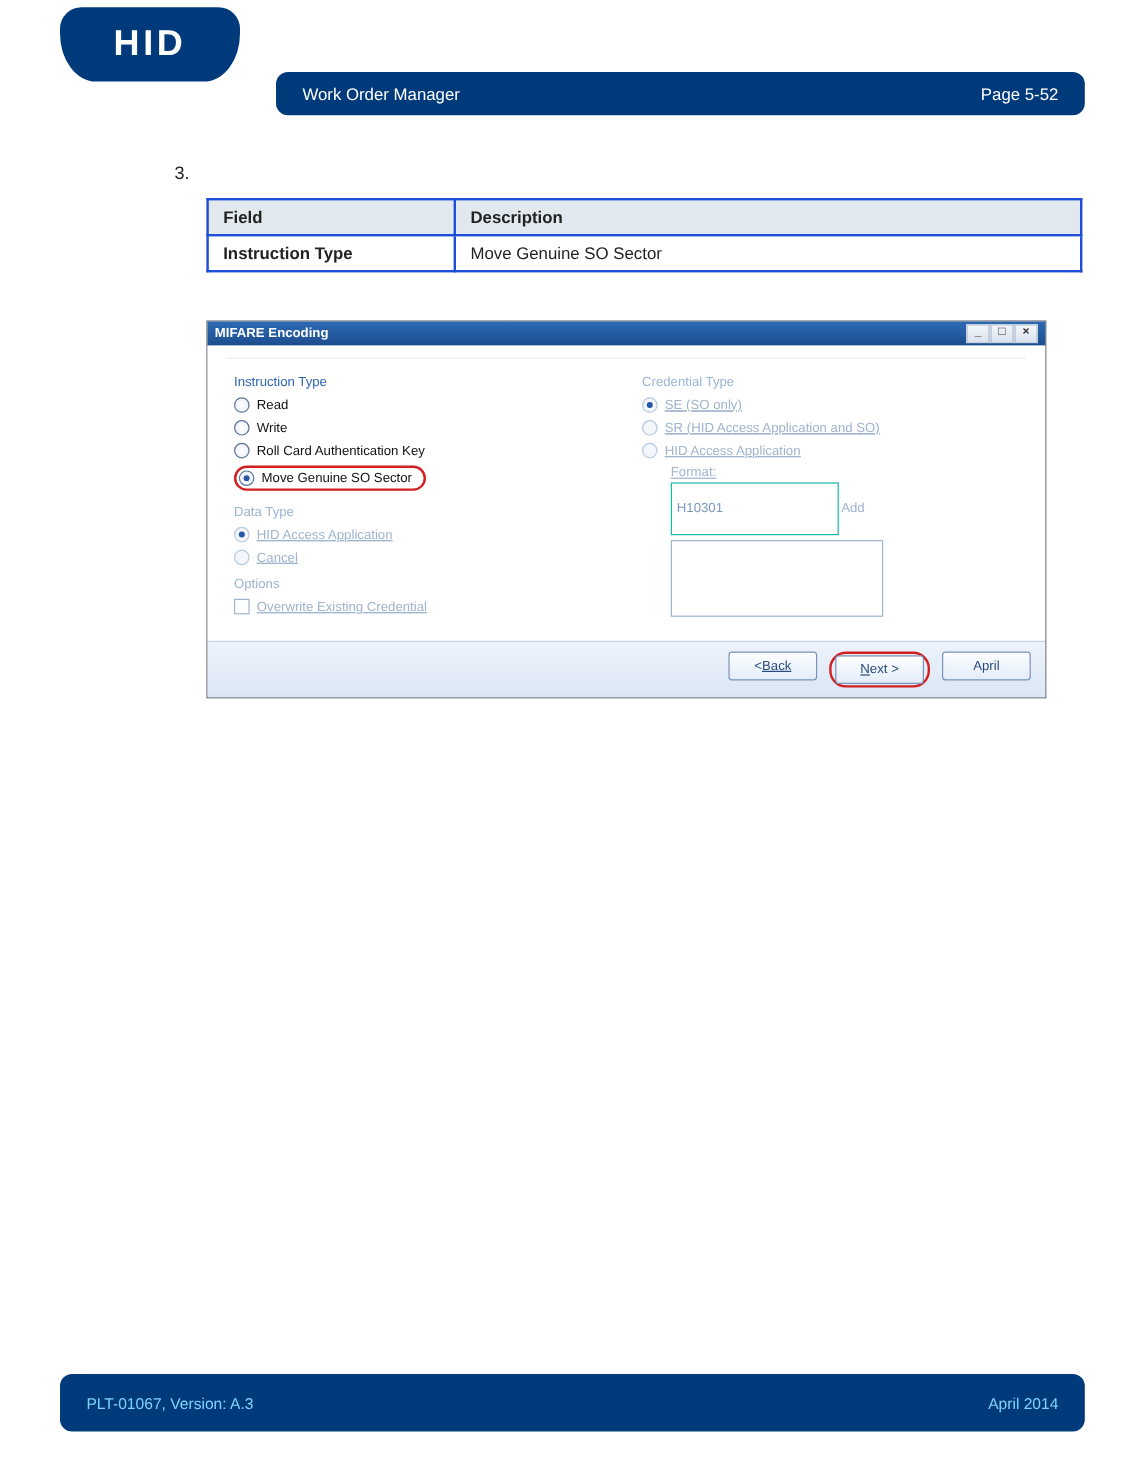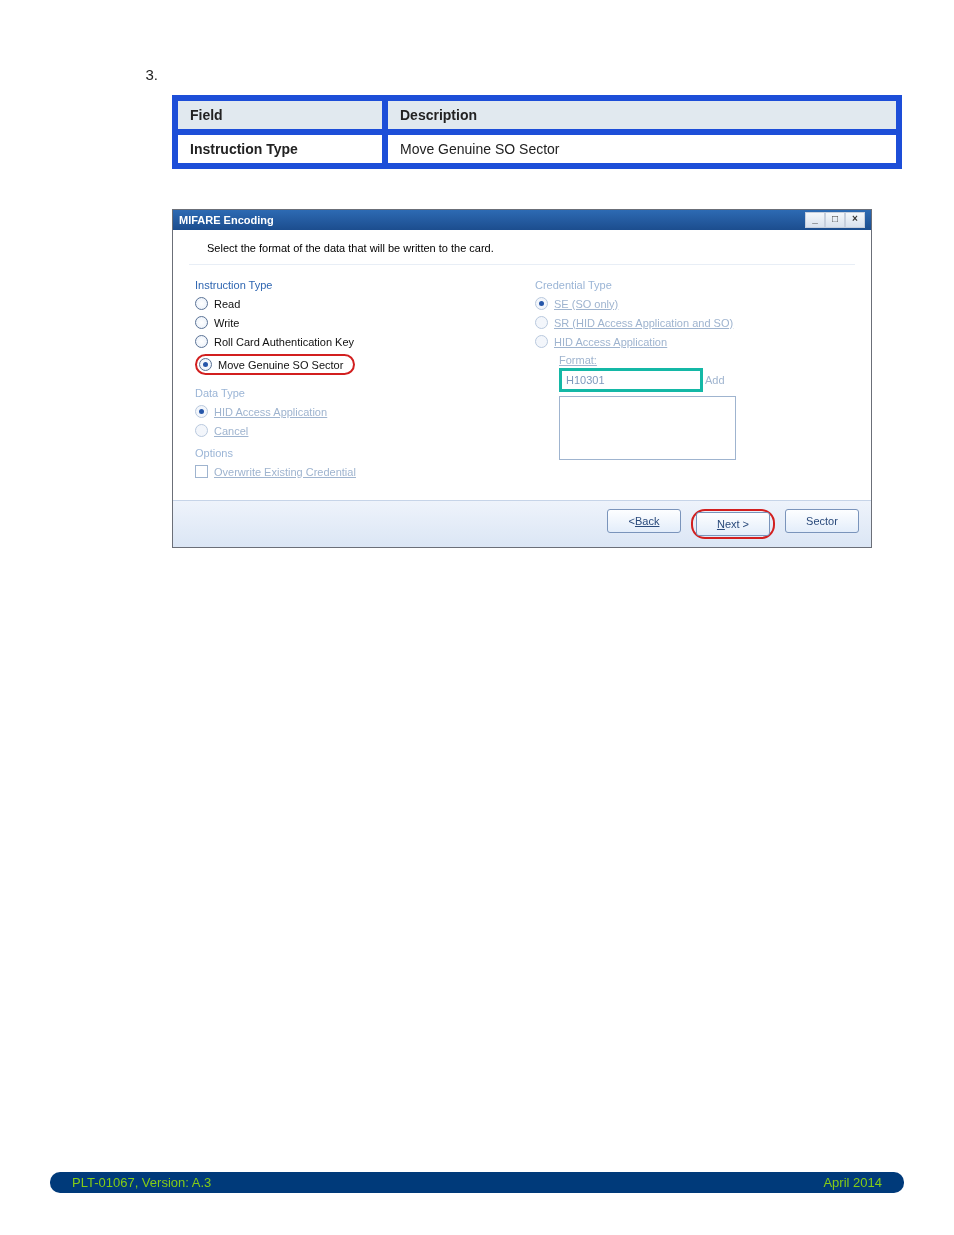--- a/index.html
+++ b/index.html
@@ -78,21 +78,21 @@
   .step-text b { font-weight: 700; }
 
   
   .fd-table {
     border-collapse: collapse;
     margin: 12px 0 0 112px;
     width: 730px;
     font-size: 14px;
   }
   .fd-table th, .fd-table td {
-    border: 6px solid #1d4ed8;
+    border: 2px solid #1d4ed8;
     padding: 6px 12px;
     text-align: left;
   }
   .fd-table th {
     background: #e1e9ef;
     font-weight: 700;
   }
   .fd-table td.fd-field { font-weight: 700; }
 
   
@@ -200,25 +200,25 @@
     align-items: center;
     gap: 6px;
   }
 
   .format-block {
     margin: 6px 0 0 24px;
   }
   .format-input {
     width: 130px;
     height: 18px;
-    border: 3px solid #14b8a6;
+    border: 1px solid #14b8a6;
     background: #fff;
     color: #7e99bd;
     font-size: 11px;
-    padding: 0 4px;
+    padding: 12px 4px;
     display: inline-flex;
     align-items: center;
   }
   .add-link {
     margin-left: 2px;
     color: #9fb4cf;
     font-size: 11px;
   }
   .listbox {
     margin-top: 4px;
@@ -262,36 +262,45 @@
     padding: 1px 3px;
     display: inline-flex;
   }
 
   
   .foot-pill {
     position: absolute;
     left: 50px;
     right: 50px;
     bottom: 42px;
-    height: 21px;
+    height: 48px;
     background: #003a7a;
     border-radius: 10px;
     display: flex;
     align-items: center;
     justify-content: space-between;
     padding: 0 22px;
-    color: #84cc16;
+    color: #7dd3fc;
     font-size: 13px;
   }
 </style>
 </head>
 <body>
 
 <div class="page">
 
+  <div class="topbar-wrap">
+    <div class="logo-shield">
+      <span class="logo-text">HID</span>
+    </div>
+    <div class="title-pill">
+      <span>Work Order Manager</span>
+      <span>Page 5-52</span>
+    </div>
+  </div>
 
   <div class="body">
 
     <div class="step">
       <span class="step-num">3.</span>
     </div>
 
     <table class="fd-table">
       <tbody>
           <tr>
@@ -311,21 +320,20 @@
         <div class="win-titlebar">
           <span>MIFARE Encoding</span>
           <span class="win-controls">
             <span class="win-btn">_</span>
             <span class="win-btn">□</span>
             <span class="win-btn">×</span>
           </span>
         </div>
 
         <div class="win-body">
-          <div class="sel-sub">Select the format of the data that will be written to the card.</div>
 
           <div class="panels">
 
             <div class="panel-left">
               <div class="grp-title">Instruction Type</div>
 
               <div class="radio-row">
                 <span class="fake-radio"></span>
                 <span>Read</span>
               </div>
@@ -390,21 +398,21 @@
               </div>
             </div>
           </div>
         </div>
 
         <div class="win-footer">
           <span class="dlg-btn">&lt; <span class="ul">Back</span></span>
           <span class="next-oval">
             <span class="dlg-btn"><span style="text-decoration:underline;">N</span>ext &gt;</span>
           </span>
-          <span class="dlg-btn">Sector</span>
+          <span class="dlg-btn">April</span>
         </div>
       </div>
     </div>
 
   </div>
 
   <div class="foot-pill">
     <span>PLT-01067, Version: A.3</span>
     <span>April 2014</span>
   </div>

